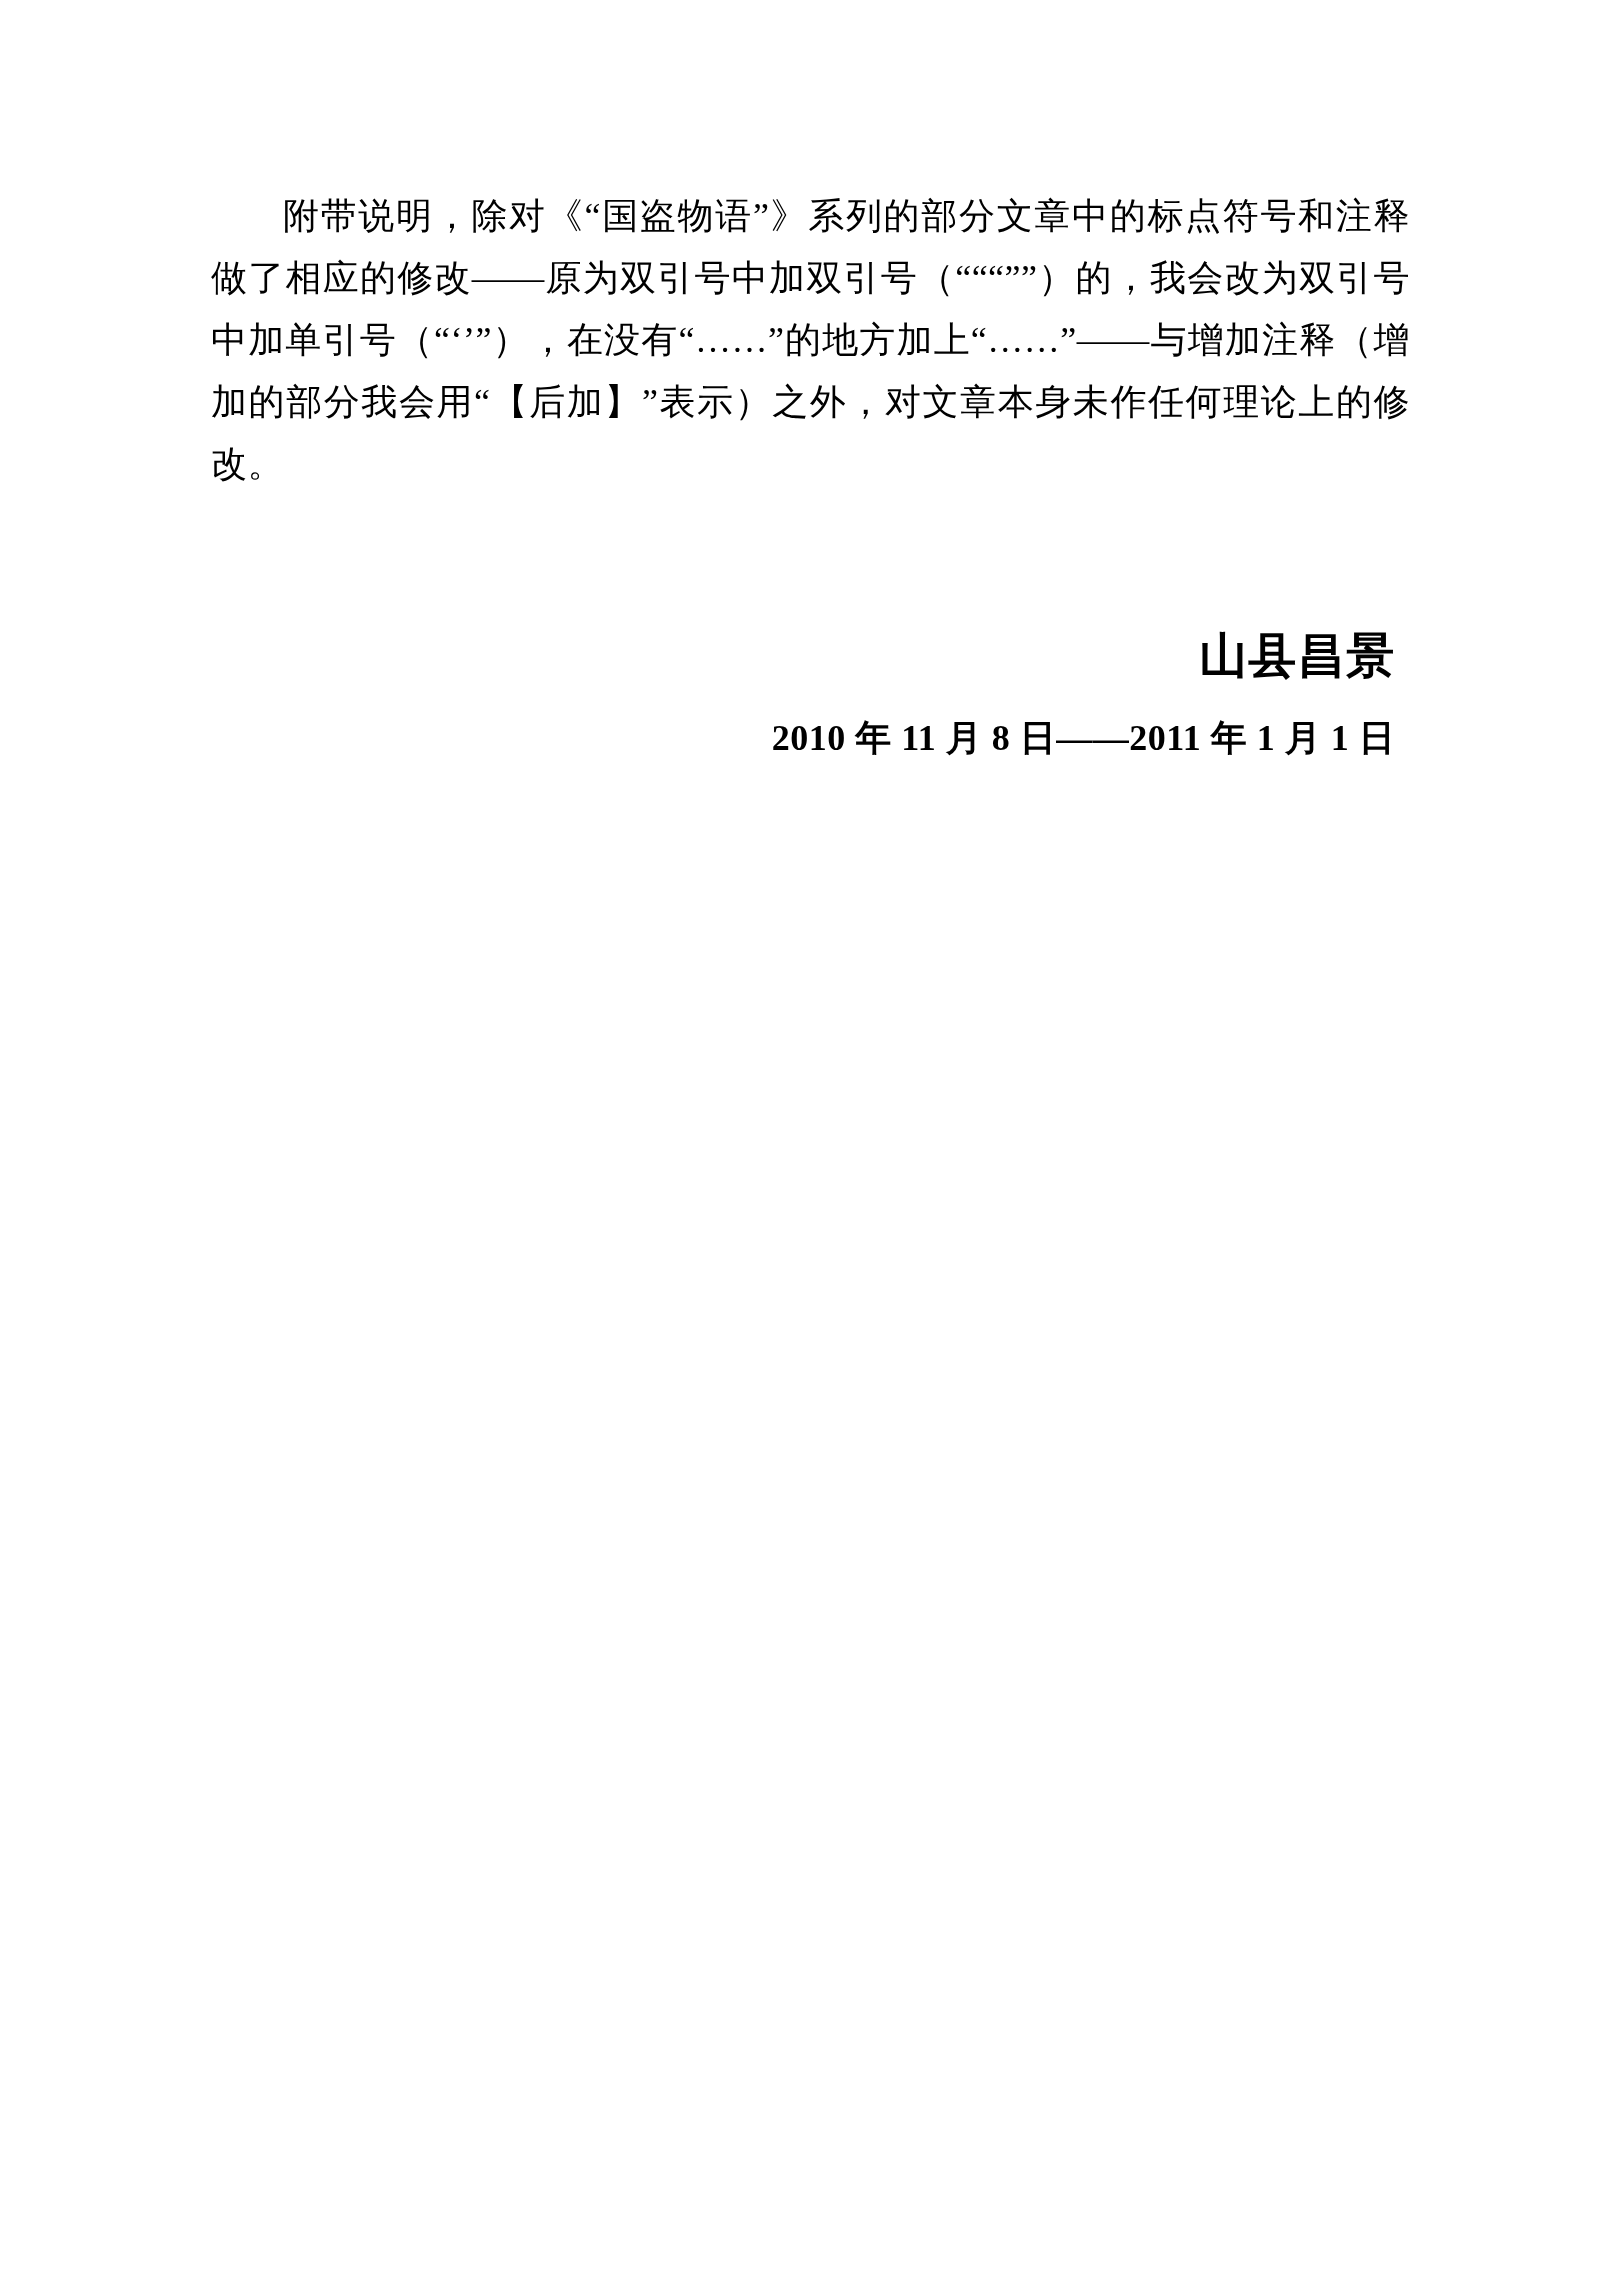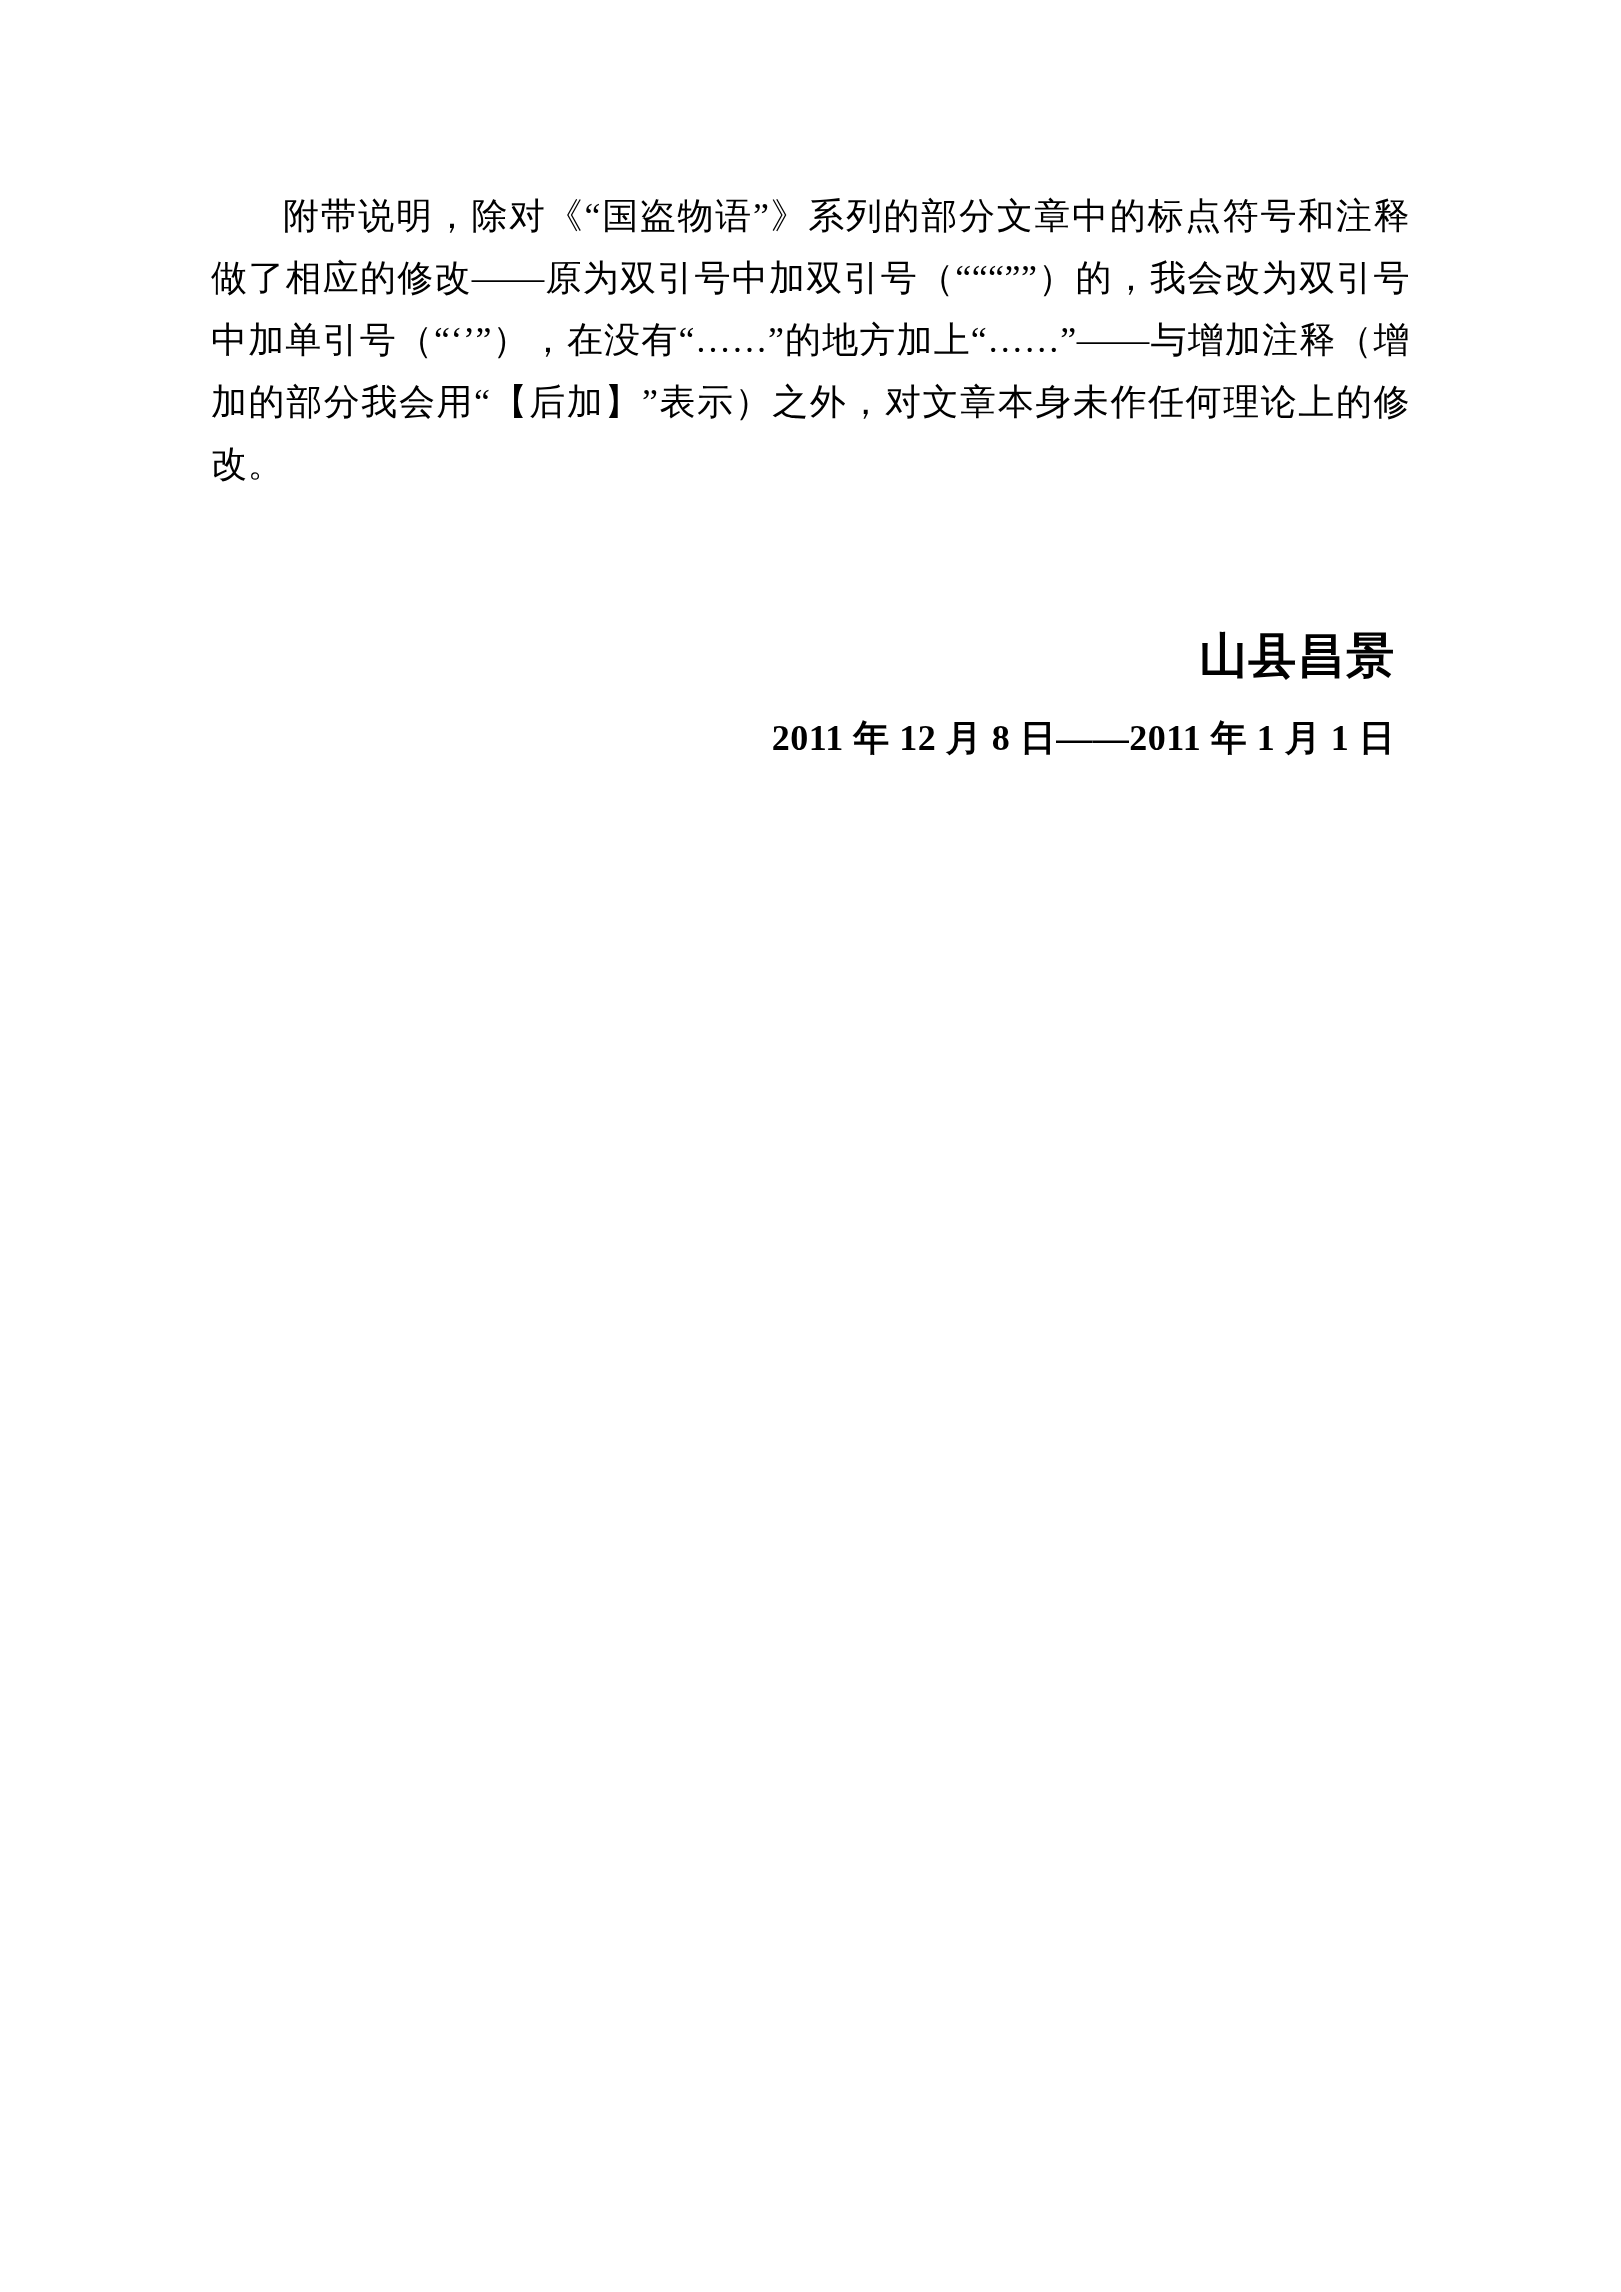--- a/index.html
+++ b/index.html
@@ -52,17 +52,17 @@
 </style>
 </head>
 <body>
 
 <div class="page">
 
   <p class="body-text">附带说明，除对《“国盗物语”》系列的部分文章中的标点符号和注释做了相应的修改——原为双引号中加双引号（“““””）的，我会改为双引号中加单引号（“‘’”），在没有“……”的地方加上“……”——与增加注释（增加的部分我会用“【后加】”表示）之外，对文章本身未作任何理论上的修改。</p>
 
   <div class="signature-block">
     <div class="signature-name">山县昌景</div>
-    <div class="signature-date">2011 年 12 月 8 日——2011 年 1 月 1 日</div>
+    <div class="signature-date">2010 年 11 月 8 日——2011 年 1 月 1 日</div>
   </div>
 
 </div>
 
 
 </body></html>

